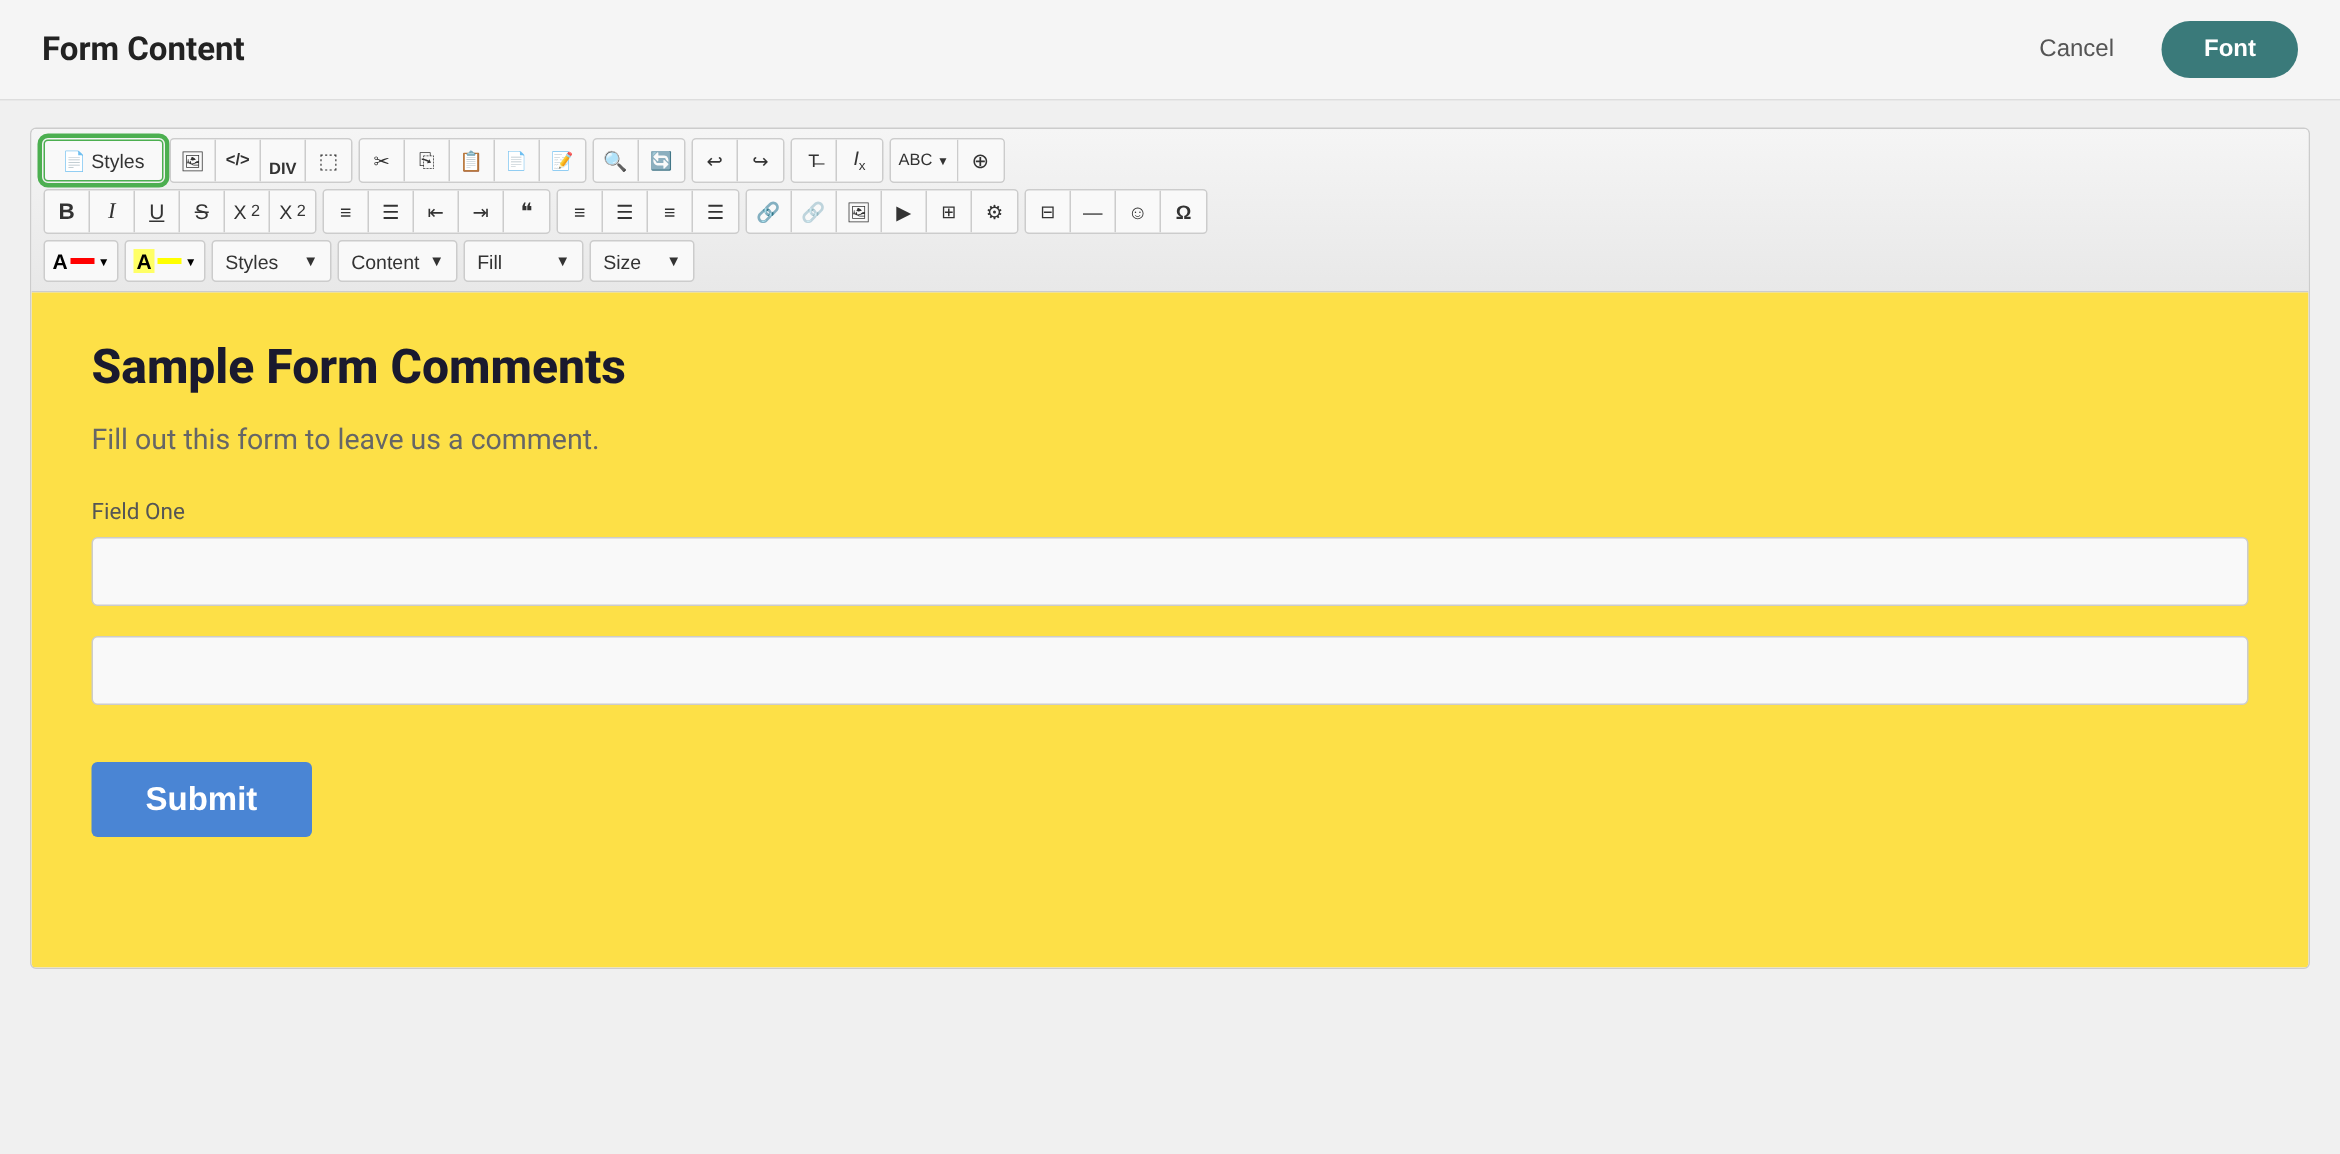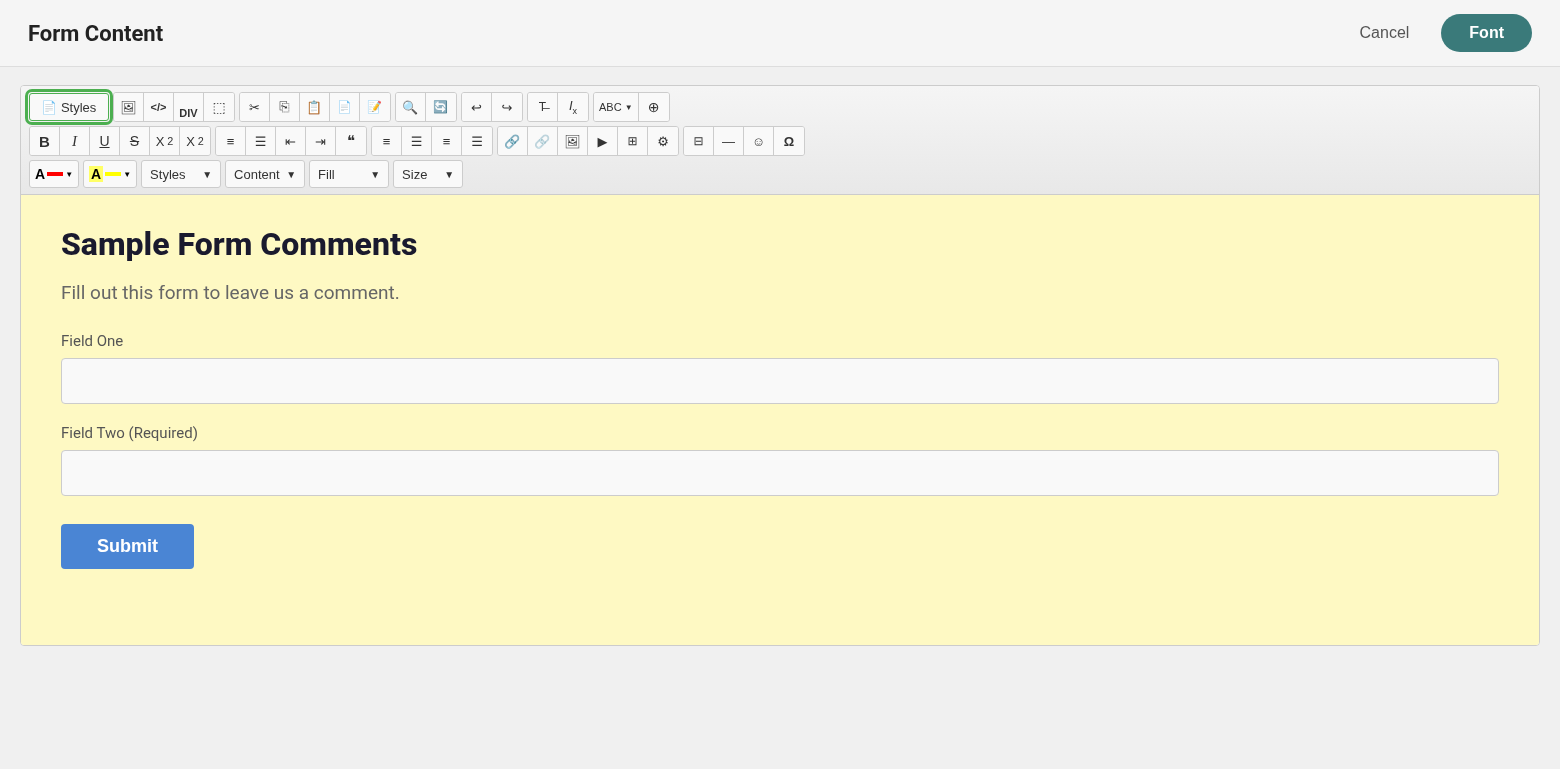--- a/index.html
+++ b/index.html
@@ -155,21 +155,21 @@
 
     
     .tb-bold { font-weight: 900; font-size: 15px; }
     .tb-italic { font-style: italic; font-size: 15px; font-family: Georgia, serif; }
     .tb-underline { text-decoration: underline; font-size: 14px; }
     .tb-strike { text-decoration: line-through; font-size: 14px; }
 
     
     .editor-content {
       padding: 30px 40px 36px 40px;
-      background: #fef9c3;
+      background: #fde047;
       min-height: 450px;
     }
 
     .content-title {
       font-size: 32px;
       font-weight: 800;
       color: #1a1a2e;
       margin-bottom: 18px;
     }
 
@@ -194,25 +194,25 @@
       padding: 0 12px;
       font-size: 14px;
       margin-bottom: 20px;
     }
 
     .btn-submit {
       background: #4a85d4;
       color: #fff;
       border: none;
       border-radius: 4px;
-      font-size: 18px;
+      font-size: 22px;
       font-weight: 600;
       padding: 12px 36px;
       cursor: pointer;
-      margin-top: 8px;
+      margin-top: 18px;
     }
   </style>
 </head>
 <body>
 
 <div class="page-wrapper">
 
   <div class="header">
     <span class="header-title">Form Content</span>
     <div class="header-actions">
@@ -418,20 +418,19 @@
 
     </div>
 
     <div class="editor-content">
       <h1 class="content-title">Sample Form Comments</h1>
       <p class="content-desc">Fill out this form to leave us a comment.</p>
 
       <p class="form-field-label">Field One</p>
       <input class="form-field-input" type="text" style="">
 
-      <p class="form-field-label">Field Two (Required)</p>
       <input class="form-field-input" type="text" style="">
 
       <button class="btn-submit">Submit</button>
     </div>
 
   </div>
 </div>
 
 </body></html>

